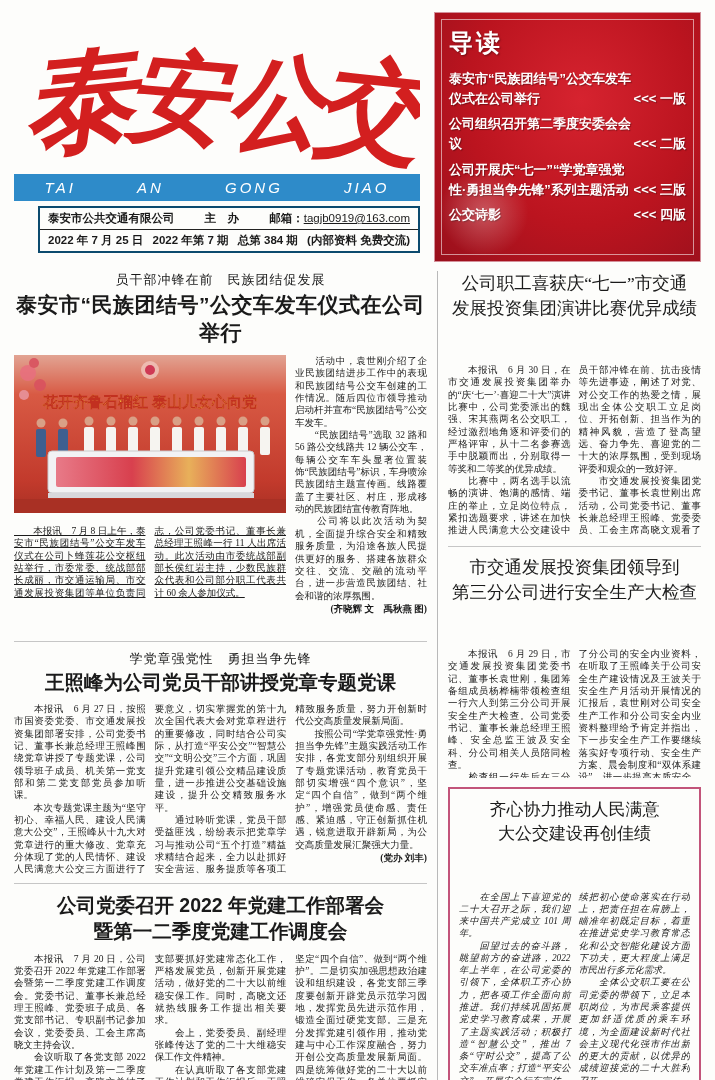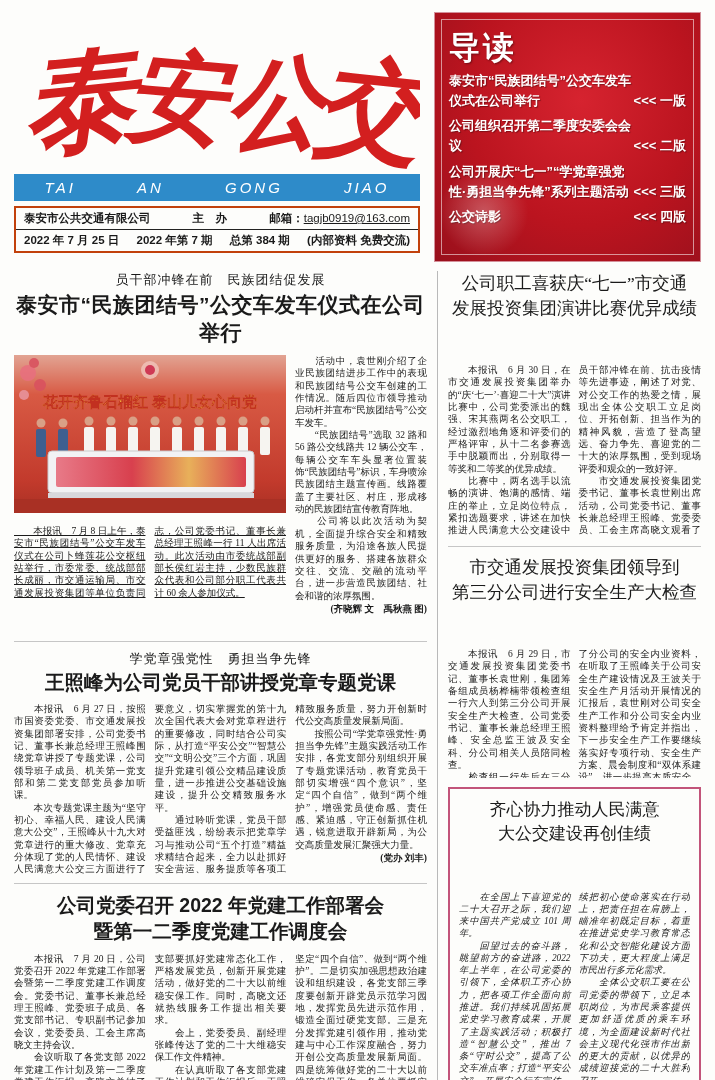--- a/index.html
+++ b/index.html
@@ -7,33 +7,33 @@
   .page { width:715px; height:1080px; background:#fdfdfb; margin:0 auto; padding:12px 14px 8px;
           overflow:hidden; color:#1a1a1a; position:relative; }
 
   
   .header { display:flex; gap:14px; height:250px; }
   .masthead { width:406px; display:flex; flex-direction:column; }
   .callig { height:162px; width:100%; }
   .pinyin-bar { background:#2e8bc9; color:#ffffff; display:flex; justify-content:space-around;
                 align-items:center; height:27px; font-family:"Liberation Sans","DejaVu Sans",sans-serif;
                 font-style:italic; font-size:15px; letter-spacing:3px; }
-  .info-box { border:2px solid #c2410c; margin-top:5px; font-family:"Liberation Sans","DejaVu Sans",sans-serif;
-              font-size:11.5px; font-weight:bold; }
+  .info-box { border:2px solid #0c4a6e; margin-top:5px; font-family:"Liberation Sans","DejaVu Sans",sans-serif;
+              font-size:11.5px; font-weight:bold;margin-left:24px; }
   .info-row { display:flex; justify-content:space-between; padding:3px 8px; align-items:center; }
   .info-row.first { border-bottom:1.5px solid #222; }
   .email { font-weight:normal; text-decoration:underline; font-family:"Liberation Sans",sans-serif; }
 
   .guide-box { flex:1; background:radial-gradient(ellipse at 55% 35%, #d6232f 0%, #bb141f 55%, #98101c 100%);
                position:relative; padding:14px 14px 10px; color:#fff; border:1px solid #d4909a; }
   .guide-inner-frame { position:absolute; inset:6px; border:1px solid rgba(255,255,255,.55); pointer-events:none; }
   .guide-box::after { content:""; position:absolute; left:4px; bottom:4px; width:90px; height:90px;
                background:radial-gradient(circle, rgba(255,255,255,.28), rgba(255,255,255,0) 70%); }
-  .guide-title { font-family:Liberation Sans, sans-serif; font-size:31px; font-weight:bold;
-               letter-spacing:3px; margin-bottom:2px; text-shadow:1px 1px 2px rgba(0,0,0,.4); }
+  .guide-title { font-family:Liberation Sans, sans-serif; font-size:24px; font-weight:bold;
+               letter-spacing:3px; margin-bottom:10px; text-shadow:1px 1px 2px rgba(0,0,0,.4); }
   .guide-item { display:flex; flex-wrap:wrap; font-family:"Liberation Sans","DejaVu Sans",sans-serif;
                font-weight:bold; font-size:13px; line-height:1.55; margin-bottom:5px;
                text-shadow:1px 1px 1px rgba(0,0,0,.35); }
   .gi-text { flex:1 1 150px; }
   .gi-page { margin-left:auto; align-self:flex-end; white-space:nowrap; }
 
   
   .content { display:flex; margin-top:9px; }
   .col-left { width:424px; padding-right:10px; border-right:1px solid #b9b9b9; }
   .col-right { flex:1; padding-left:10px; }

